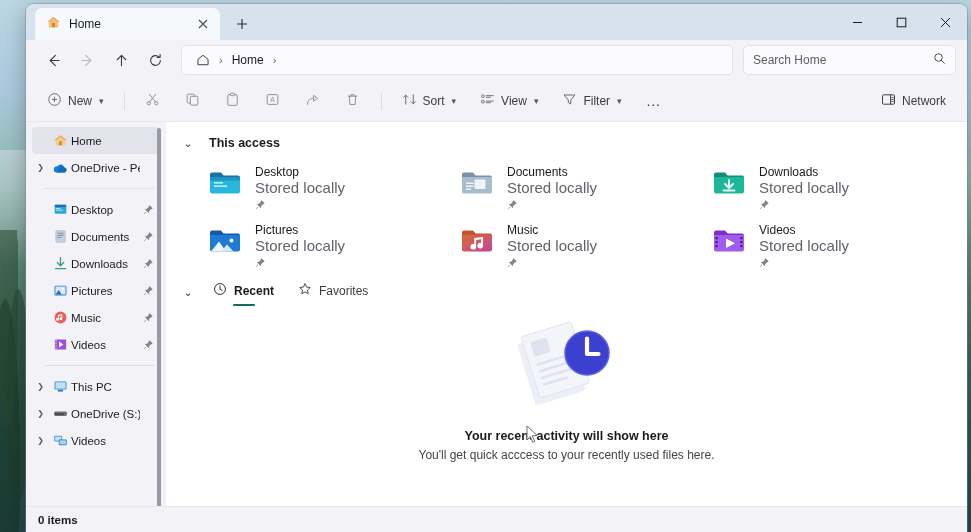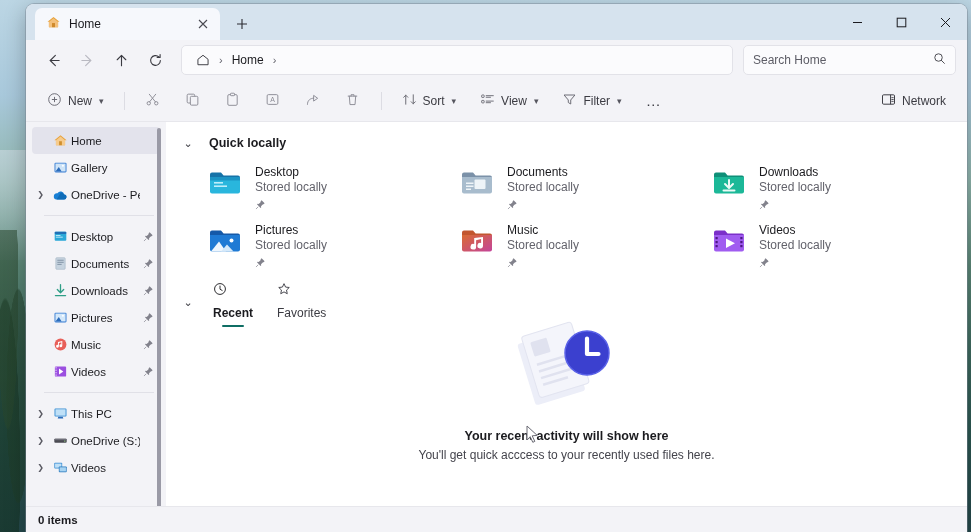--- a/index.html
+++ b/index.html
@@ -144,33 +144,32 @@
     display: grid; grid-template-columns: repeat(3, 1fr);
     padding: 2px 12px 0 33px; row-gap: 6px;
   }
   .qa-item {
     display: flex; align-items: flex-start; gap: 12px; padding: 6px 6px 6px 8px;
     border-radius: 5px; height: 52px;
   }
   .qa-ico { width: 36px; height: 36px; flex: 0 0 36px; margin-top: 1px; }
   .qa-txt { display: flex; flex-direction: column; padding-top: 1px; }
   .qa-name { font-size: 12px; color: #1b1b1f; line-height: 15px; }
-  .qa-sub { font-size: 12px; color: #62626b; line-height: 15px; }
+  .qa-sub { font-size: 15px; color: #62626b; line-height: 15px; }
   .qa-pin { margin-top: 1px; }
 
   
   .tabs-row {
     display: flex; align-items: center; gap: 0; padding: 10px 0 0 11px;
   }
   .tab-chev { width: 22px; text-align: center; color: #3b3b42; font-size: 11px; }
   .ftab {
-    display: flex; align-items: flex-start; gap: 7px; padding: 4px 10px 7px 10px;
+    display: flex; align-items: center; gap: 7px; padding: 4px 10px 7px 10px;
     margin-left: 4px; font-size: 12px; color: #3b3b42; position: relative;
     border-radius: 4px;
-    flex-direction: column;
   }
   .ftab.active { color: #1b1b1f; font-weight: bold; }
   .ftab.active::after {
     content: ""; position: absolute; left: 50%; transform: translateX(-50%);
     bottom: 0; width: 22px; height: 2.5px; background: #0f6e64; border-radius: 2px;
   }
 
   .empty {
     position: absolute; left: 0; right: 0; top: 195px;
     display: flex; flex-direction: column; align-items: center; gap: 2px;
@@ -405,33 +404,20 @@
           <svg width="15" height="15" viewBox="0 0 16 16">
               <path d="M8 2.4 1.5 7.6h1.6V13h9.8V7.6h1.6z" fill="#e8a33d"></path>
               <path d="M8 3.7 3.2 7.7V13h9.6V7.7z" fill="#f6cb8c"></path>
               <rect x="6.5" y="8.8" width="3" height="4.2" fill="#d08f2e"></rect>
             </svg>
         </span>
         <span class="nav-label">Home</span>
         <span class="nav-pin"></span>
       </div>
 
-      <div class="nav-item">
-        <span class="nav-chev"></span>
-        <span class="nav-ico">
-          <svg width="15" height="15" viewBox="0 0 16 16">
-              <rect x="1.6" y="2.8" width="12.8" height="10.4" rx="1.2" fill="#3b7fd4"></rect>
-              <rect x="2.6" y="3.8" width="10.8" height="8.4" fill="#cfe4f7"></rect>
-              <circle cx="10.6" cy="6.2" r="1.1" fill="#fff"></circle>
-              <path d="M2.6 12.2 6.2 7.4l3 4.8z" fill="#2b6cbb"></path>
-            </svg>
-        </span>
-        <span class="nav-label">Gallery</span>
-        <span class="nav-pin"></span>
-      </div>
 
       <div class="nav-item">
         <span class="nav-chev">❯</span>
         <span class="nav-ico">
           <svg width="16" height="16" viewBox="0 0 16 16">
               <path d="M4.6 12.6h7.2a2.5 2.5 0 0 0 .3-5 3.6 3.6 0 0 0-6.6-1.4 2.8 2.8 0 0 0-.9 6.4z" fill="#1a7fd4"></path>
               <path d="M4.6 12.6h7.2a2.5 2.5 0 0 0 .3-5 3.6 3.6 0 0 0-3.3-2.2z" fill="#0f6cb8"></path>
             </svg>
         </span>
         <span class="nav-label">OneDrive - Pers</span>
@@ -597,21 +583,21 @@
 
       <div class="sb-track">
         <div class="sb-thumb"></div>
       </div>
     </div>
 
     <div class="content">
 
       <div class="section-head">
         <span class="sec-chev">⌄</span>
-        <span class="sec-title">Quick locally</span>
+        <span class="sec-title">This access</span>
       </div>
 
       <div class="qa-grid">
 
         <div class="qa-item">
           <span class="qa-ico">
             <svg width="36" height="36" viewBox="0 0 36 36">
               <path d="M3 9.5a2 2 0 0 1 2-2h9l2.6 3H31a2 2 0 0 1 2 2v4H3z" fill="#1673a8"></path>
               <path d="M3 12h30v14.5a2 2 0 0 1-2 2H5a2 2 0 0 1-2-2z" fill="#29b6dd"></path>
               <path d="M3 12h30v3.5H3z" fill="#1c94c4"></path>

